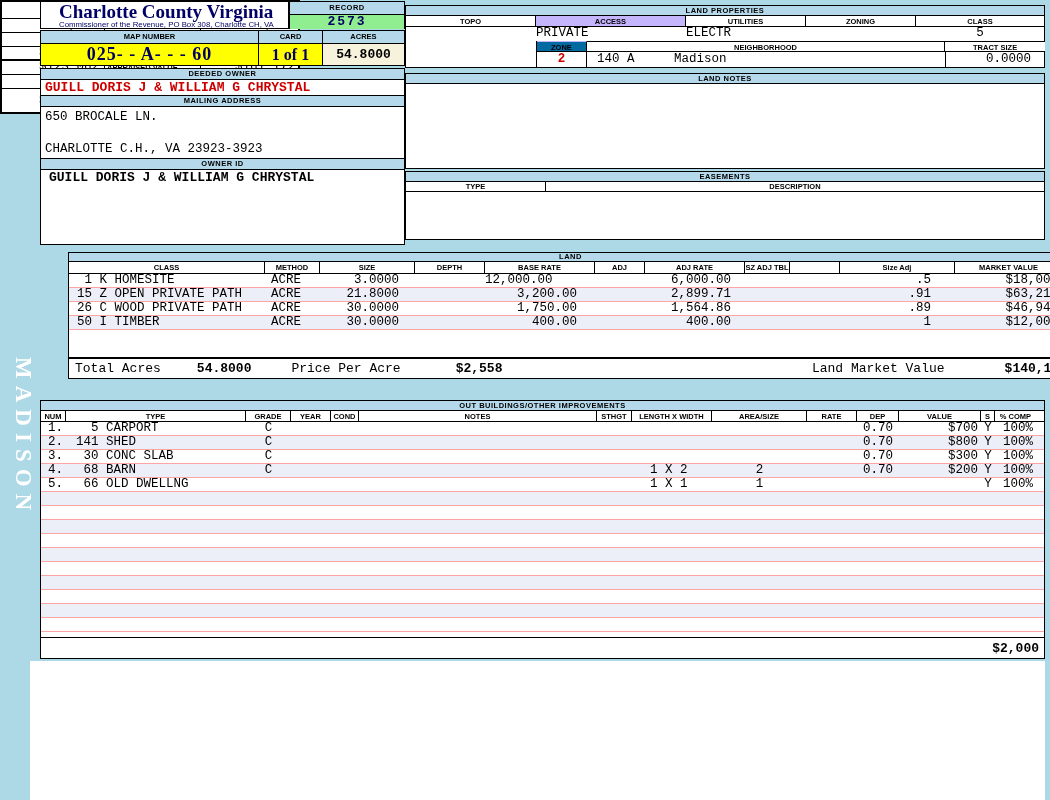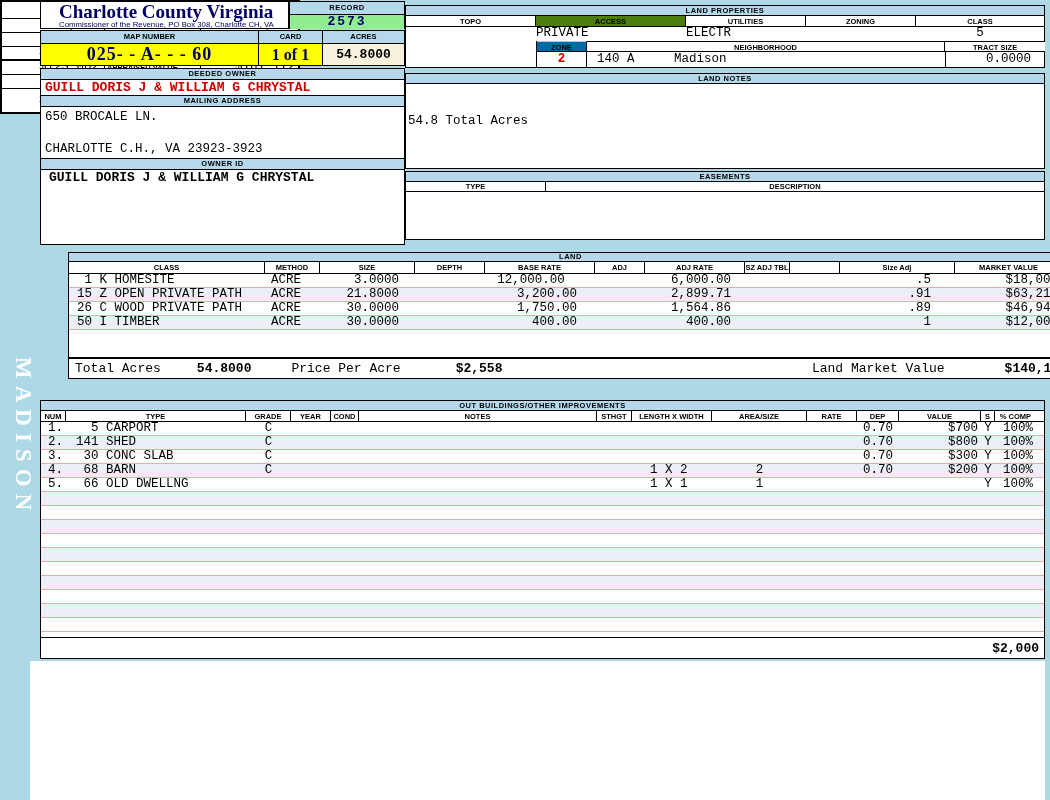--- a/index.html
+++ b/index.html
@@ -141,21 +141,21 @@
     <div>CHARLOTTE C.H., VA 23923-3923</div>
   </div>
   <div class="bar" style="height:11px;line-height:10px;">OWNER ID</div>
   <div class="vrow mono" style="border-bottom:none;padding-left:8px;">GUILL DORIS J &amp; WILLIAM G CHRYSTAL</div>
 </div>
 
 <div class="box" id="landprops-box">
   <div class="bar">LAND PROPERTIES</div>
   <div class="hdr-row" style="height:11px;">
     <div class="hdr-cell" style="width:130px;background:#fff;">TOPO</div>
-    <div class="hdr-cell" style="width:150px;background:#4d7c0f;">ACCESS</div>
+    <div class="hdr-cell" style="width:150px;background:#c4b5fd;">ACCESS</div>
     <div class="hdr-cell" style="width:120px;background:#fff;">UTILITIES</div>
     <div class="hdr-cell" style="width:110px;background:#fff;">ZONING</div>
     <div class="hdr-cell" style="width:128px;background:#fff;">CLASS</div>
   </div>
   <div class="lp-vals mono">
     <div style="width:130px;"></div>
     <div style="width:150px;">PRIVATE</div>
     <div style="width:120px;">ELECTR</div>
     <div style="width:110px;"></div>
     <div style="width:128px;text-align:center;">5</div>
@@ -172,21 +172,20 @@
         <span style="margin-left:10px;">140 A</span>
         <span style="margin-left:32px;">Madison</span>
       </div>
       <div class="tr" style="width:100px;">0.0000</div>
     </div>
   </div>
 </div>
 
 <div class="box" id="landnotes-box">
   <div class="bar">LAND NOTES</div>
-  <div class="body mono">54.8 Total Acres</div>
 </div>
 
 <div class="box" id="easements-box">
   <div class="bar">EASEMENTS</div>
   <div class="hdr-row" style="height:10px;">
     <div class="hdr-cell" style="width:140px;background:#fff;line-height:9px;">TYPE</div>
     <div class="hdr-cell" style="flex:1;background:#fff;line-height:9px;">DESCRIPTION</div>
   </div>
   <div></div>
 </div>
@@ -205,21 +204,21 @@
       <div class="dt-hc" style="width: 50px;"></div>
       <div class="dt-hc" style="width: 115px;">Size Adj</div>
       <div class="dt-hc" style="width: 107px;">MARKET VALUE</div>
     </div>
   <div id="land-body">
       <div class="dt-row mono">
         <div class="dt-cell" style="width: 196px; text-align: left; padding-left: 8px;"> 1 K HOMESITE</div>
         <div class="dt-cell" style="width: 55px; text-align: left; padding-left: 6px;">ACRE</div>
         <div class="dt-cell" style="width: 95px; text-align: right; padding-right: 16px;">3.0000</div>
         <div class="dt-cell" style="width: 70px; text-align: right; padding-right: 10px;"></div>
-        <div class="dt-cell" style="width: 110px; text-align: center; padding-right: 18px; font-family: Liberation Mono, monospace;">12,000.00</div>
+        <div class="dt-cell" style="width: 110px; text-align: left; padding-right: 18px; font-family: Liberation Mono, monospace;">12,000.00</div>
         <div class="dt-cell" style="width: 50px; text-align: right; padding-right: 6px;"></div>
         <div class="dt-cell" style="width: 100px; text-align: right; padding-right: 14px;">6,000.00</div>
         <div class="dt-cell" style="width: 45px; text-align: right;"></div>
         <div class="dt-cell" style="width: 50px; text-align: right;"></div>
         <div class="dt-cell" style="width: 115px; text-align: right; padding-right: 24px;">.5</div>
         <div class="dt-cell" style="width: 107px; text-align: right; padding-right: 4px;">$18,000</div>
       </div>
       <div class="dt-row mono stripe">
         <div class="dt-cell" style="width: 196px; text-align: left; padding-left: 8px;">15 Z OPEN PRIVATE PATH</div>
         <div class="dt-cell" style="width: 55px; text-align: left; padding-left: 6px;">ACRE</div>

